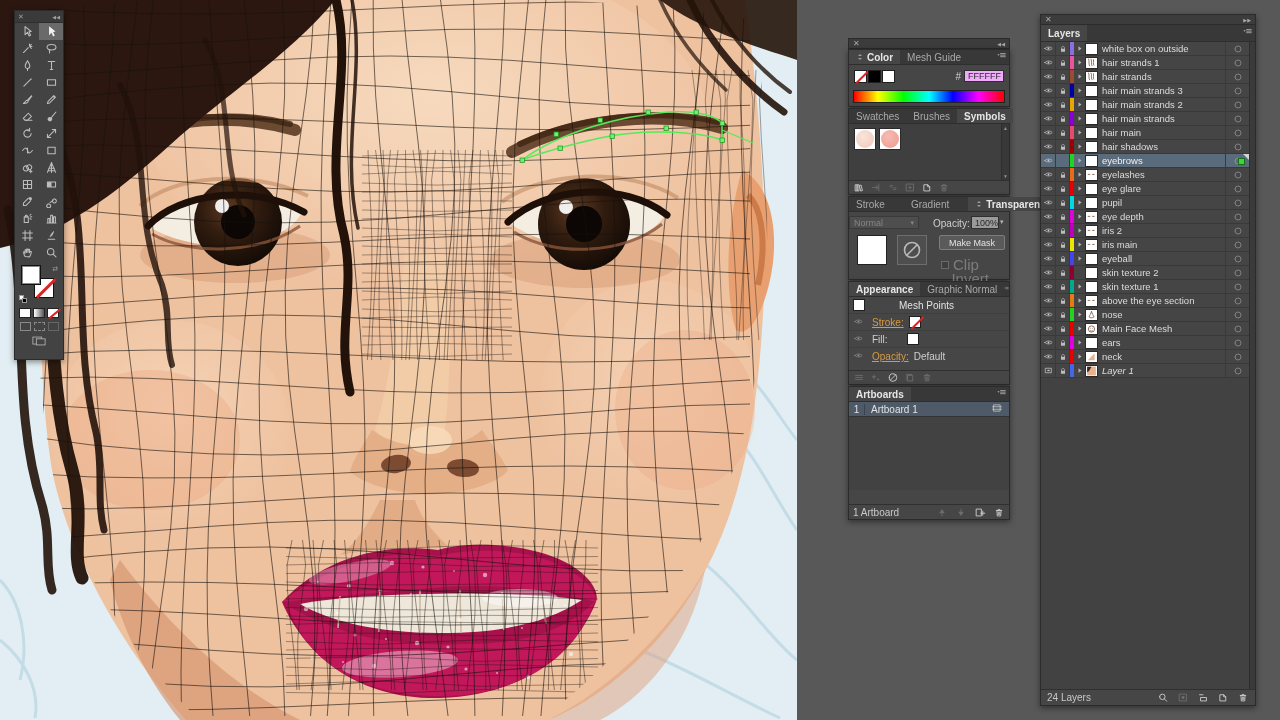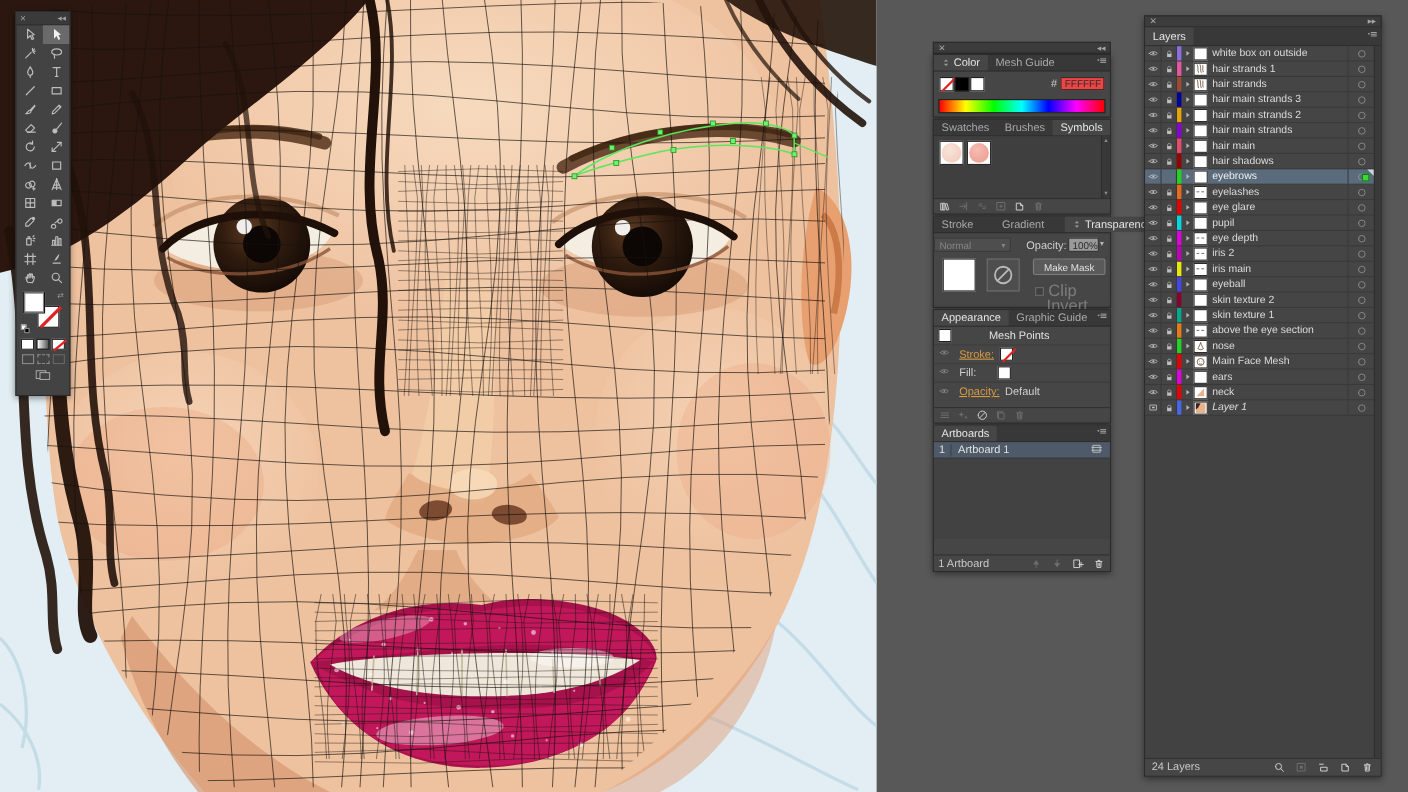--- a/index.html
+++ b/index.html
@@ -8,21 +8,21 @@
   .stage { position:absolute; inset:0; }
 
   
   #canvas-wrap { position:absolute; left:0; top:0; width:797px; height:720px; background:#dfecf1; border-right:1px solid #6a6a6a; }
 
   
   .panel { position:absolute; background:#464646; border:1px solid #2b2b2b; box-shadow:0 2px 6px rgba(0,0,0,.45); color:#cfcfcf; font-size:10px; }
   .hdrstrip { position:absolute; background:#3c3c3c; border:1px solid #2b2b2b; display:flex; align-items:center; justify-content:space-between; padding:0 4px; color:#a8a8a8; font-size:8px; }
   .tabbar { display:flex; align-items:stretch; background:#383838; height:15px; border-bottom:1px solid #2e2e2e; }
   .tab { display:flex; align-items:center; gap:3px; padding:0 7px; color:#a9a9a9; font-size:10px; white-space:nowrap; }
-  .tab.active { background:#464646; color:#e6e6e6; font-weight:normal; }
+  .tab.active { background:#464646; color:#e6e6e6; font-weight:bold; }
   .tab .caret { width:8px; height:10px; color:#9a9a9a; }
   .pmenu { margin-left:auto; align-self:center; width:15px; height:10px; color:#b2b2b2; display:flex; align-items:center; justify-content:center; }
   .pmenu svg, .caret svg, .ibtn svg { width:100%; height:100%; display:block; }
   .footerbar { position:absolute; left:0; right:0; bottom:0; height:14px; background:#464646; border-top:1px solid #303030; display:flex; align-items:center; padding:0 4px; gap:5px; }
   .ibtn { width:12px; height:11px; color:#9a9a9a; }
   .ibtn.dim { color:#6d6d6d; }
   .ibtn.bright { color:#cfcfcf; }
   .swatch { width:13px; height:13px; border:1px solid #1f1f1f; background:#fff; position:relative; display:inline-block; }
   .swatch.none:before { content:""; position:absolute; left:-1px; top:5px; width:17px; height:2px; background:#d22; transform:rotate(-45deg); }
   .swatch.black { background:#000; }
@@ -48,21 +48,21 @@
   #colorbtns .cb.none:before { content:""; position:absolute; left:-1px; top:3.5px; width:15px; height:1.6px; background:#d22; transform:rotate(-40deg); }
   #drawmodes { display:flex; justify-content:center; gap:3px; margin-top:4px; }
   #drawmodes .dm { width:11px; height:9px; border:1px solid #8a8a8a; }
   #drawmodes .dm.m2 { border-style:dashed; }
   #screenmode { display:flex; justify-content:center; margin-top:5px; color:#b0b0b0; }
   #screenmode svg { width:14px; height:10px; }
 
   
   #p-color .content { position:relative; height:41px; padding:4px; }
   #hexwrap { position:absolute; right:5px; top:5px; display:flex; align-items:center; gap:3px; }
-  #hexfield { width:40px; height:12px; background:#ef4444; color:#2b2b2b; font-size:9px; display:flex; align-items:center; padding-left:3px; border:1px solid #2f2f2f; }
+  #hexfield { width:40px; height:12px; background:#f0abfc; color:#2b2b2b; font-size:9px; display:flex; align-items:center; padding-left:3px; border:1px solid #2f2f2f; }
   #spectrum { position:absolute; left:4px; right:4px; bottom:3px; height:13px; border:1px solid #222;
     background:linear-gradient(90deg,#f00 0%,#ff0 16%,#0f0 33%,#0ff 50%,#00f 66%,#f0f 83%,#f00 100%); }
 
   
   #p-symbols .well { position:relative; margin:0; height:57px; background:#3f3f3f; border-bottom:1px solid #303030; }
   .symtile { position:absolute; top:4px; width:22px; height:22px; background:#fff; border:1px solid #2a2a2a; }
   .symtile .dot { position:absolute; inset:1px; border-radius:50%; }
   #sym1 .dot { background:radial-gradient(circle at 40% 35%, #f9e4da, #f0c8b8); }
   #sym2 .dot { background:radial-gradient(circle at 40% 35%, #f6bcb2, #ec9a8e); }
   .vscroll { position:absolute; right:0; top:0; bottom:0; width:8px; background:#383838; border-left:1px solid #2e2e2e; display:flex; flex-direction:column; justify-content:space-between; align-items:center; color:#8f8f8f; font-size:5px; padding:1px 0; }
@@ -831,21 +831,21 @@
     </div>
   </div>
 
   <div id="p-appear" class="panel" style="left:848px;top:281px;width:162px;height:104px;">
     <div class="tabbar">
       <div style="display:flex;">
           <div class="tab active">
             <span>Appearance</span>
           </div>
           <div class="tab">
-            <span>Graphic Guide</span>
+            <span>Graphic Normal</span>
           </div>
         </div>
       <div class="pmenu">
           <svg viewBox="0 0 16 16">
             <path d="M1.5 3.5 L5 3.5 L3.2 6 Z" fill="currentColor" stroke="none"></path>
             <path d="M6.5 2.5 H14" fill="none" stroke="currentColor" stroke-width="1.3" stroke-linecap="round" stroke-linejoin="round"></path>
             <path d="M6.5 5 H14" fill="none" stroke="currentColor" stroke-width="1.3" stroke-linecap="round" stroke-linejoin="round"></path>
             <path d="M6.5 7.5 H14" fill="none" stroke="currentColor" stroke-width="1.3" stroke-linecap="round" stroke-linejoin="round"></path>
           </svg>
         </div>

